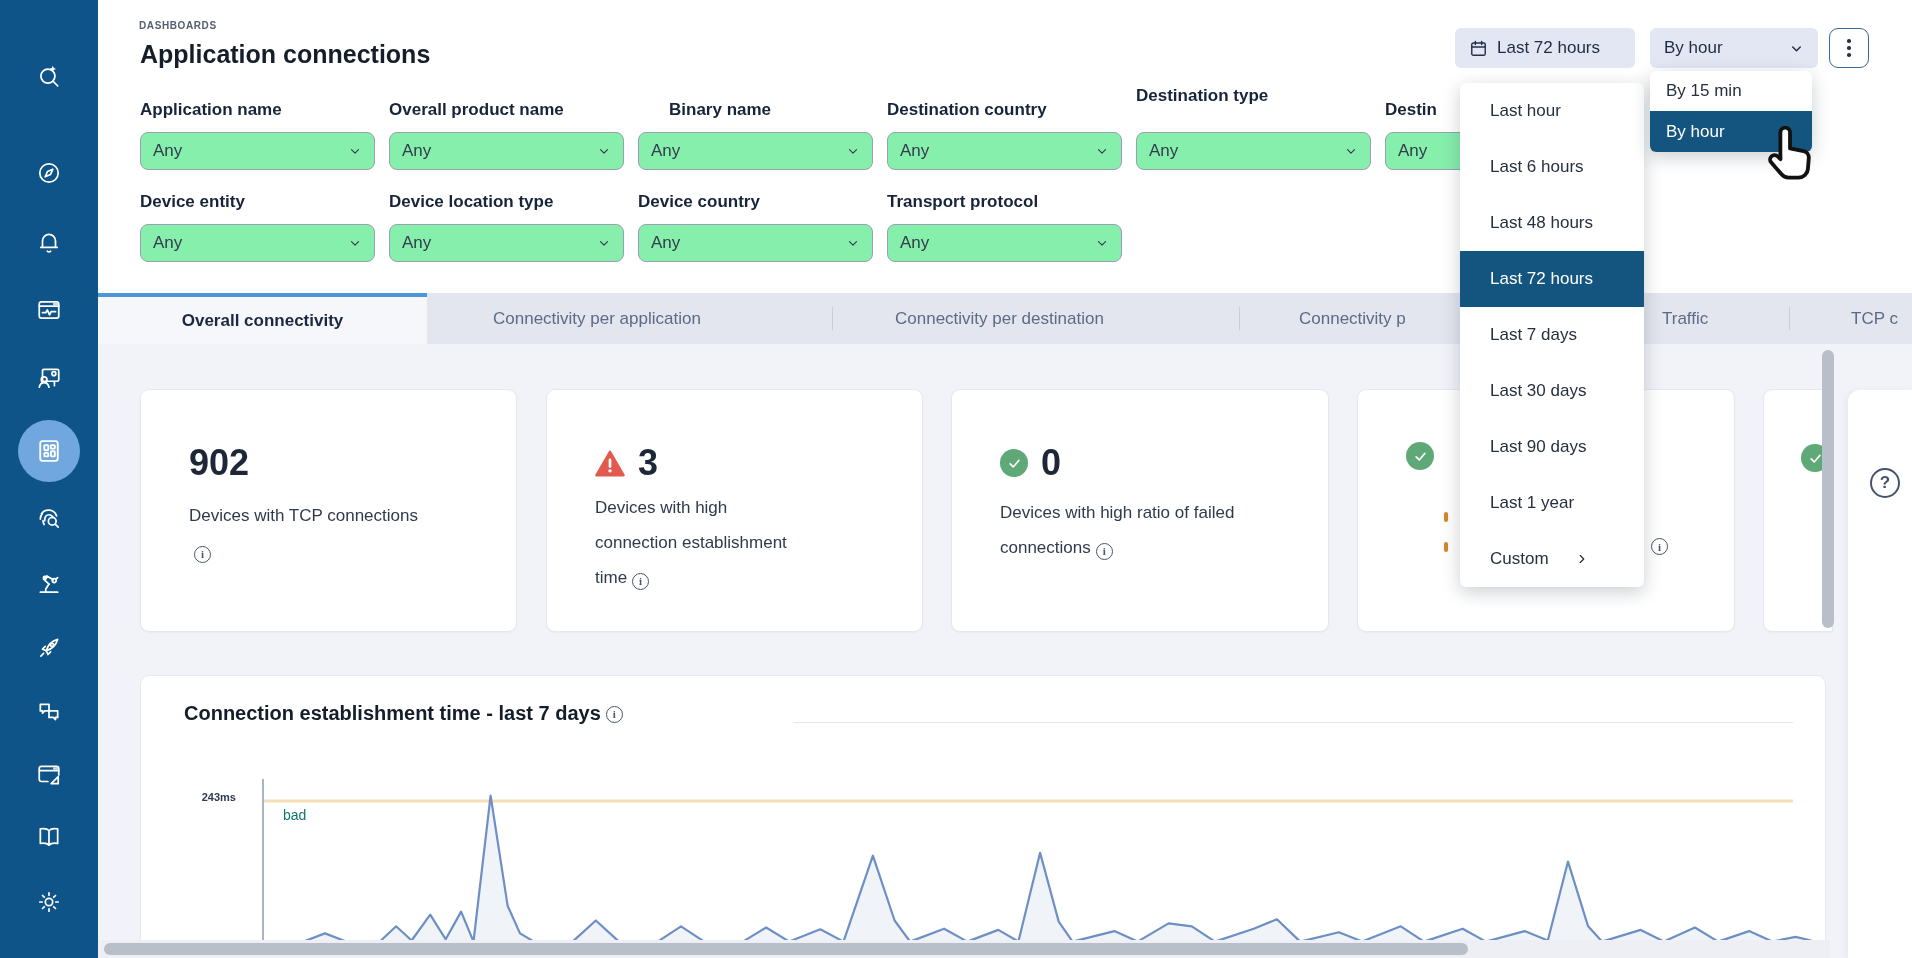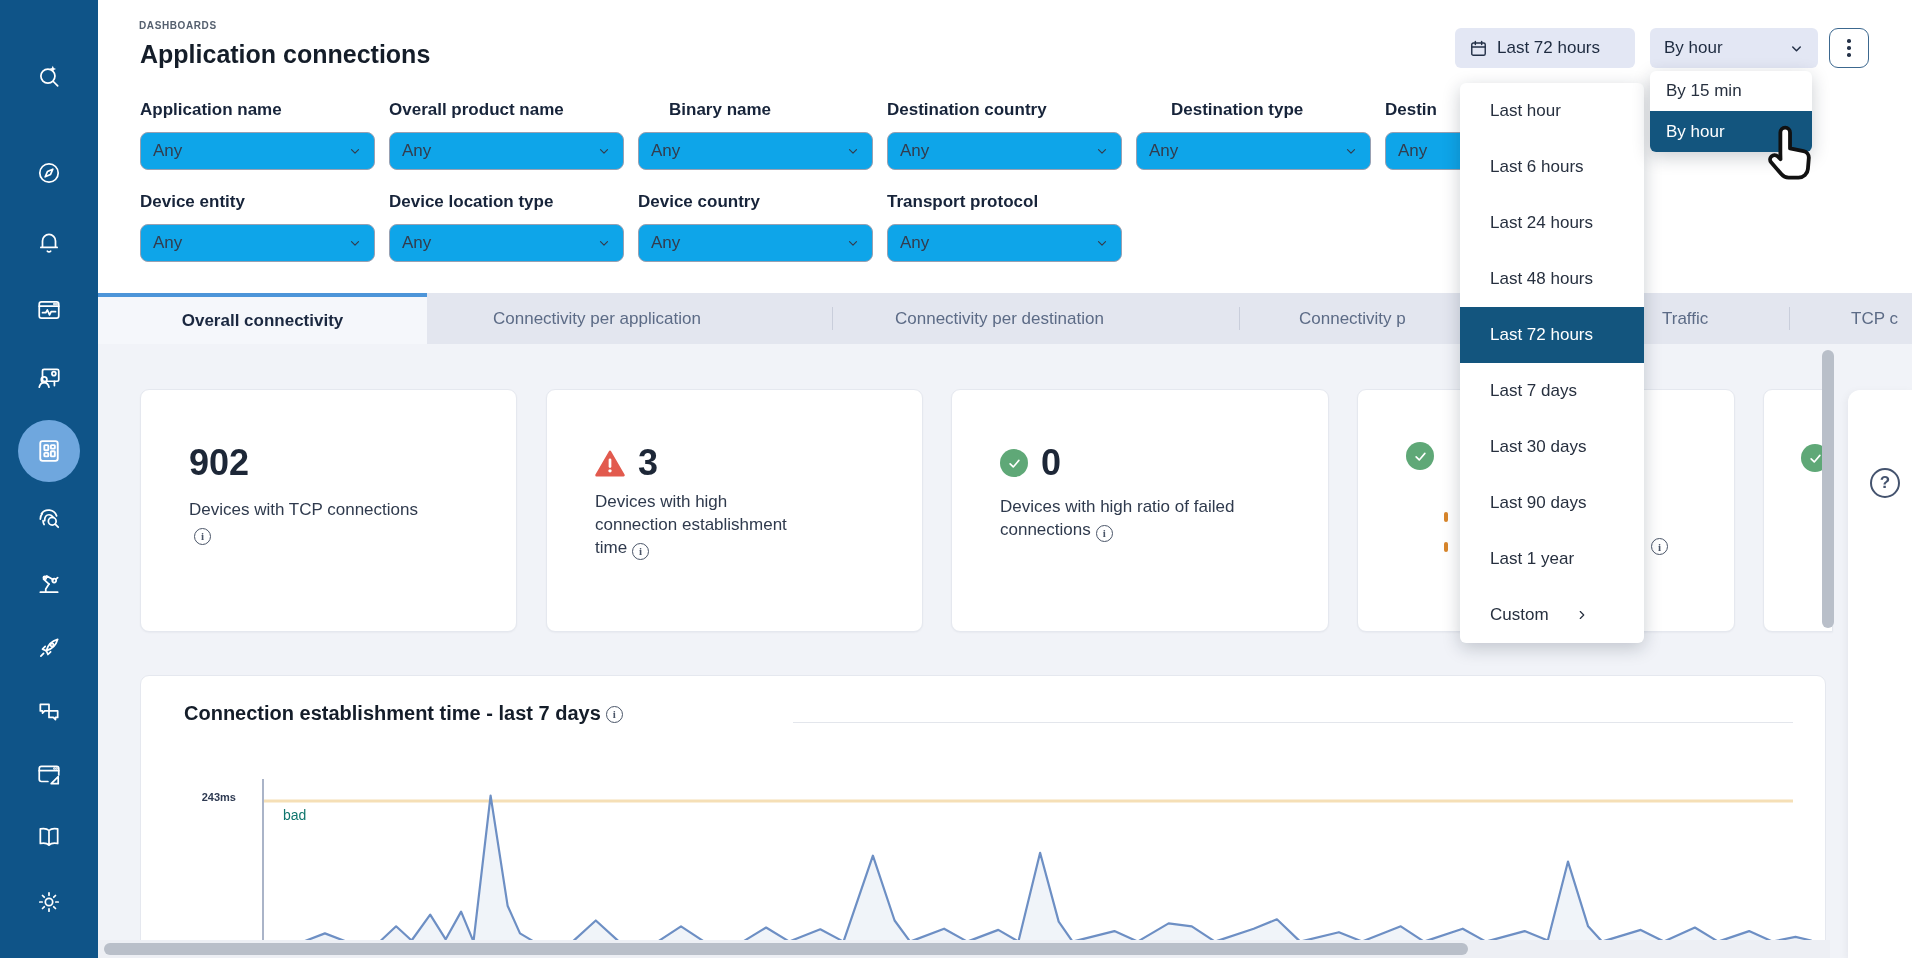--- a/index.html
+++ b/index.html
@@ -22,41 +22,41 @@
   .pill-btn { position:absolute; height:40px; background:#e3e7f4; border-radius:6px;
     display:flex; align-items:center; gap:9px; padding:0 14px; font-size:17px;
     color:#1e2b40; cursor:pointer; }
   .kebab-btn { position:absolute; left:1829px; top:28px; width:40px; height:40px; background:#fff;
     border:1.5px solid #3c688f; border-radius:9px; display:flex; flex-direction:column;
     align-items:center; justify-content:center; gap:3.5px; cursor:pointer; }
   .kebab-btn i { width:3.5px; height:3.5px; border-radius:50%; background:#253349; }
 
   
   .f-label { position:absolute; font-size:17px; font-weight:700; color:#17243a; }
-  .select { position:absolute; width:235px; height:38px; background:#0ea5e9; border:1px solid #98a0b2;
+  .select { position:absolute; width:235px; height:38px; background:#86efac; border:1px solid #98a0b2;
     border-radius:8px; display:flex; align-items:center; padding:0 12px; font-size:17px;
     color:#333c4d; cursor:pointer; }
   .select svg { margin-left:auto; stroke:#333c4d; fill:none; stroke-width:2; stroke-linecap:round; stroke-linejoin:round; }
 
   
   .tabstrip { position:absolute; left:98px; top:293px; width:1814px; height:51px; background:#e3e6ef; }
   .tab-active { position:absolute; left:0; top:0; width:329px; height:51px; background:#f5f7fb;
     border-top:4px solid #4d95d9; display:flex; align-items:center; justify-content:center;
     font-size:17px; font-weight:700; color:#1b2840; cursor:pointer; }
   .tab { position:absolute; top:0; height:51px; display:flex; align-items:center;
     font-size:17px; color:#5c6b86; cursor:pointer; white-space:nowrap; }
   .tab-div { position:absolute; top:14px; width:1px; height:23px; background:#c9cedb; }
 
   
   .content-bg { position:absolute; left:98px; top:344px; width:1814px; height:614px; background:#f1f3f8; }
   .card { position:absolute; top:389px; height:243px; background:#fff; border:1px solid #e5e8ef;
     border-radius:9px; box-shadow:0 1px 2px rgba(16,24,40,.04); }
   .card .value { font-size:36px; font-weight:700; color:#1d2737; }
   .card .vrow { position:absolute; left:48px; top:52px; display:flex; align-items:center; gap:13px; }
-  .card .label { position:absolute; left:48px; font-size:17px; line-height:23px; color:#2f3a4d; }
+  .card .label { position:absolute; left:48px; font-size:17px; line-height:35px; color:#2f3a4d; }
   .info-i { display:inline-flex; width:17px; height:17px; border:1.5px solid #4a5568; border-radius:50%;
     color:#4a5568; font-size:11px; font-weight:700; align-items:center; justify-content:center;
     vertical-align:-2px; margin-left:5px; font-family:"Liberation Serif", serif; }
   .ok-badge { width:28px; height:28px; border-radius:50%; background:#5fa877; display:flex;
     align-items:center; justify-content:center; }
   .ok-badge svg { stroke:#fff; fill:none; stroke-width:2.6; stroke-linecap:round; stroke-linejoin:round; }
 
   
   .chart-card { position:absolute; left:140px; top:675px; width:1686px; height:283px; background:#fff;
     border:1px solid #e5e8ef; border-radius:9px 9px 0 0; }
@@ -218,21 +218,21 @@
 <div class="kebab-btn">
   <i></i>
     <i></i>
     <i></i>
 </div>
 
 <div class="f-label" style="left:140px; top:100px;">Application name</div>
 <div class="f-label" style="left:389px; top:100px;">Overall product name</div>
 <div class="f-label" style="left:669px; top:100px;">Binary name</div>
 <div class="f-label" style="left:887px; top:100px;">Destination country</div>
-<div class="f-label" style="left:1136px; top:100px;margin-left:35px;">Destination type</div>
+<div class="f-label" style="left:1136px; top:86px;">Destination type</div>
 <div class="f-label" style="left:1385px; top:100px;">Destin</div>
 
 <div class="select" style="left:140px; top:132px;">
   <span>Any</span>
   <svg width="14" height="14" viewBox="0 0 24 24">
       <polyline points="6,9.5 12,15.5 18,9.5"></polyline>
     </svg>
 </div>
 <div class="select" style="left:389px; top:132px;">
   <span>Any</span>
@@ -378,21 +378,20 @@
 <div class="help-rail"></div>
 <div class="help-btn">?</div>
 <div class="vscroll"></div>
 <div class="hscroll-track">
   <div class="hscroll-thumb"></div>
 </div>
 
 <div class="menu" style="left:1460px; top:83px; width:184px;">
   <div class="menu-item" style="height:56px;">Last hour</div>
   <div class="menu-item" style="height:56px;">Last 6 hours</div>
-  <div class="menu-item" style="height:56px;">Last 24 hours</div>
   <div class="menu-item" style="height:56px;">Last 48 hours</div>
   <div class="menu-item selected" style="height:56px;">Last 72 hours</div>
   <div class="menu-item" style="height:56px;">Last 7 days</div>
   <div class="menu-item" style="height:56px;">Last 30 days</div>
   <div class="menu-item" style="height:56px;">Last 90 days</div>
   <div class="menu-item" style="height:56px;">Last 1 year</div>
   <div class="menu-item" style="height:56px;">
     <span>Custom</span>
     <svg width="14" height="14" viewBox="0 0 24 24" style="margin-left:26px;">
         <polyline points="9,6 15,12 9,18"></polyline>

